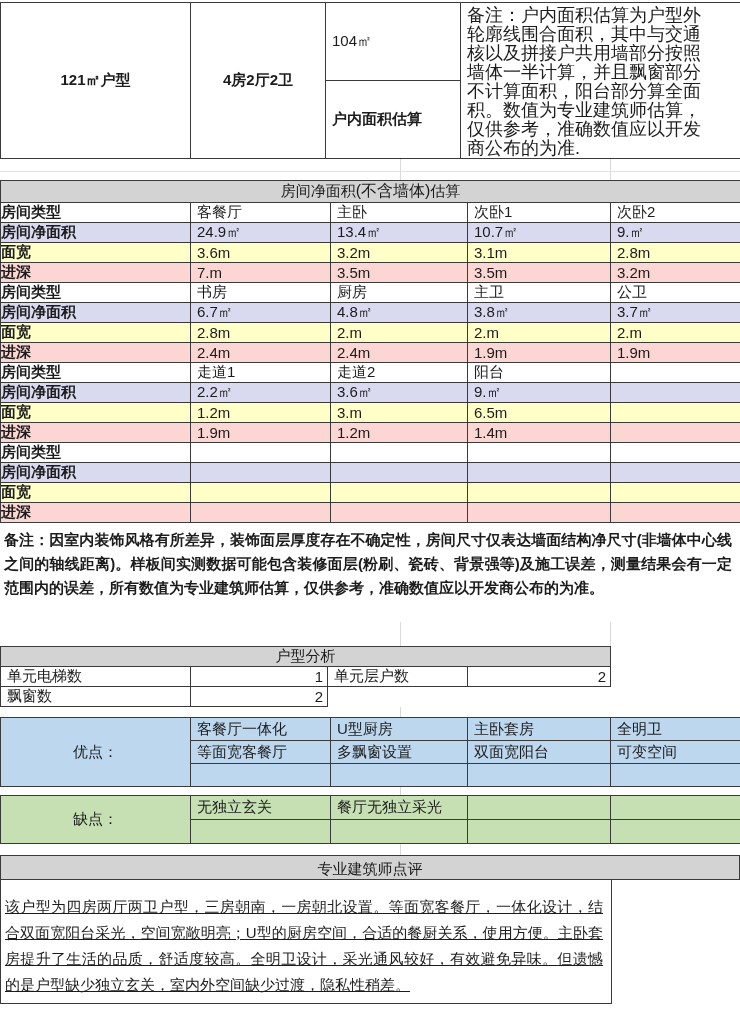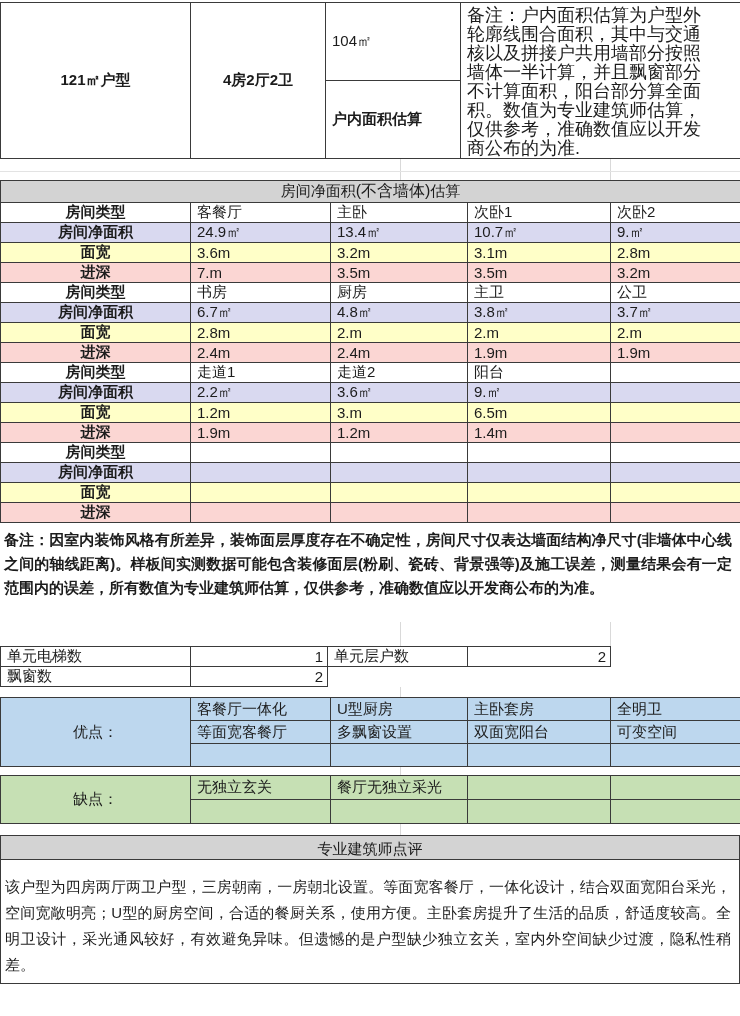--- a/index.html
+++ b/index.html
@@ -32,21 +32,21 @@
   }
   
   .gap{position:relative;width:740px;}
   .gap .v{position:absolute;top:0;bottom:0;width:1px;background:var(--faint);}
   .gap .h{position:absolute;left:0;right:0;height:1px;background:#e3e3e3;}
   
   .room-table{width:740px;}
   .room-table td{height:19px;}
   .title-cell{background:var(--header-gray);text-align:center;padding:0;height:21px;}
   .title-small{font-size:16px;}
-  .lbl{font-weight:bold;text-align:center;padding:0;}
+  .lbl{font-weight:bold;padding:0;}
   .r-area td{background:var(--area-lavender);}
   .r-width td{background:var(--width-yellow);}
   .r-depth td{background:var(--depth-pink);}
   
   .note-block{
     width:740px;box-sizing:border-box;padding:5px 8px 0 4px;
     line-height:24px;word-break:break-all;text-align:justify;font-weight:bold;
   }
   .note1{height:99px;}
   
@@ -58,23 +58,23 @@
   .pros-table,.cons-table{width:740px;}
   .pros-table td{background:var(--pros-blue);height:22px;}
   .cons-table td{background:var(--cons-green);height:23px;}
   .merge-label{text-align:center;padding:0;}
   
   .review-title{
     width:740px;box-sizing:border-box;border:1px solid var(--border);
     background:var(--header-gray);text-align:center;height:25px;line-height:25px;
   }
   .review-body{
-    width:740px;height:124px;box-sizing:border-box;
+    width:612px;height:124px;box-sizing:border-box;
     border:1px solid var(--border);border-top:none;
-    padding:14px 8px 0 4px;line-height:26px;word-break:break-all;text-align:justify;
+    padding:14px 8px 0 4px;line-height:26px;word-break:break-all;text-align:justify;text-decoration:underline;
   }
 </style>
 </head>
 <body>
 
 <table class="top-table">
   <colgroup>
       <col style="width:190px">
       <col style="width:135px">
       <col style="width:135px">
@@ -238,20 +238,23 @@
 </div>
 
 <table class="analysis-table">
   <colgroup>
       <col style="width:190px">
       <col style="width:137px">
       <col style="width:140px">
       <col style="width:143px">
     </colgroup>
   <tbody>
+      <tr>
+    <td class="title-cell" colspan="4">户型分析</td>
+  </tr>
   <tr>
     <td>单元电梯数</td>
     <td class="num">1</td>
     <td>单元层户数</td>
     <td class="num">2</td>
   </tr>
   <tr>
     <td>飘窗数</td>
     <td class="num">2</td>
     <td class="ghost"></td>

